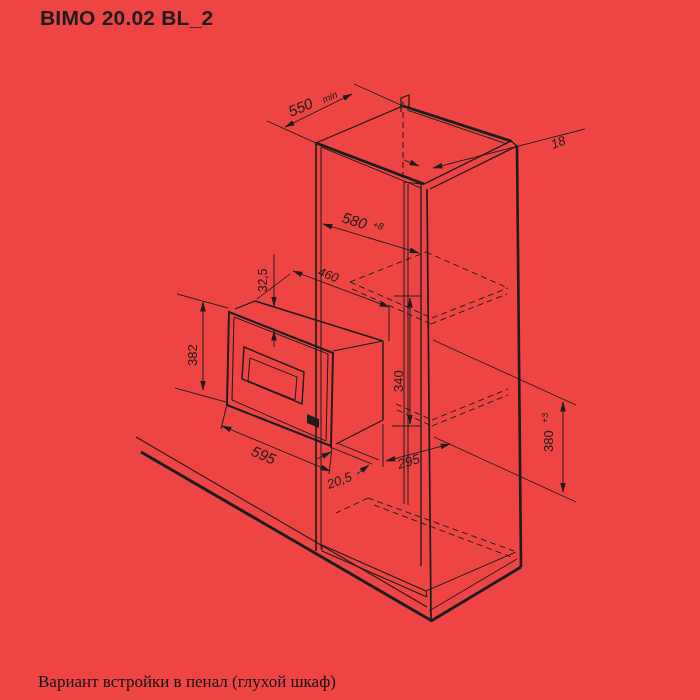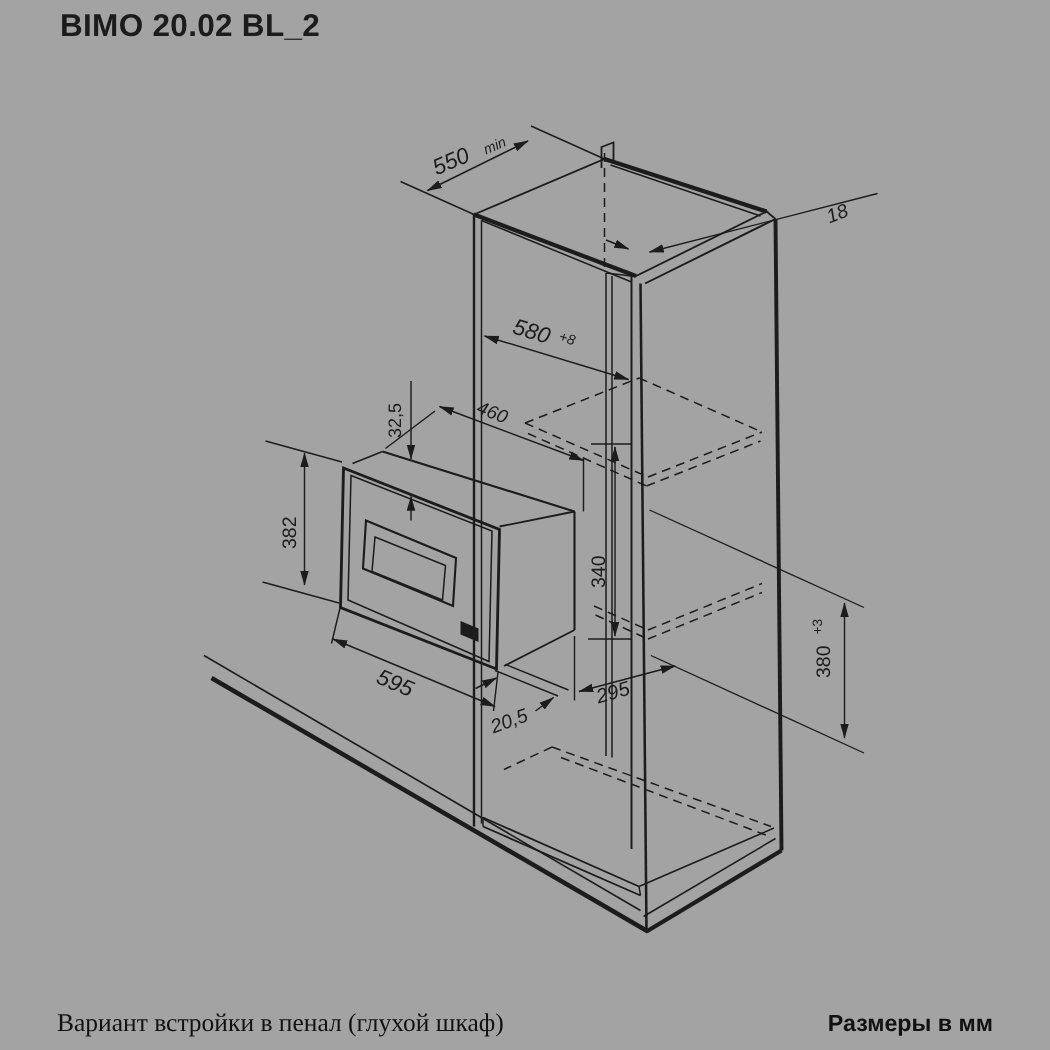--- a/index.html
+++ b/index.html
@@ -1,16 +1,16 @@
 <!DOCTYPE html>
 <html><head>
 <meta charset="utf-8">
 <style>
   html,body{margin:0;padding:0;background:#fff;}
-  .page{position:relative;width:700px;height:700px;background:#a3a3a3;overflow:hidden;
+  .page{position:relative;width:700px;height:700px;background:#ef4444;overflow:hidden;
         font-family:"Liberation Sans","DejaVu Sans",sans-serif;color:#1c1c1c;}
   .title{position:absolute;left:40px;top:6px;font-size:21px;font-weight:700;letter-spacing:.2px;}
   .caption{position:absolute;left:38px;top:672px;font-size:17px;color:#111;font-family:Liberation Serif, serif;}
   .units{position:absolute;right:38px;top:674px;font-size:15.5px;font-weight:700;color:#111;}
   svg{position:absolute;left:0;top:0;}
   svg *{vector-effect:none;}
   .st{stroke:#1c1c1c;fill:none;}
   .dash{stroke-dasharray:6 4;}
   text{fill:#1c1c1c;stroke:none;font-family:"Liberation Sans","DejaVu Sans",sans-serif;}
   .dimtxt{font-style:italic;}
@@ -173,14 +173,13 @@
       <text class="dimtxt" font-size="13" transform="translate(329,489) rotate(-20)">20,5</text>
 
       <text class="dimtxt" font-size="13.5" transform="translate(399,469) rotate(-16)">295</text>
 
       <text font-size="13" transform="translate(553,452) rotate(-90)">380</text>
       <text font-size="9" transform="translate(548,423) rotate(-90)">+3</text>
     </g>
   </svg>
 
   <div class="caption">Вариант встройки в пенал (глухой шкаф)</div>
-  <div class="units">Размеры в мм</div>
 </div>
 
 </body></html>

